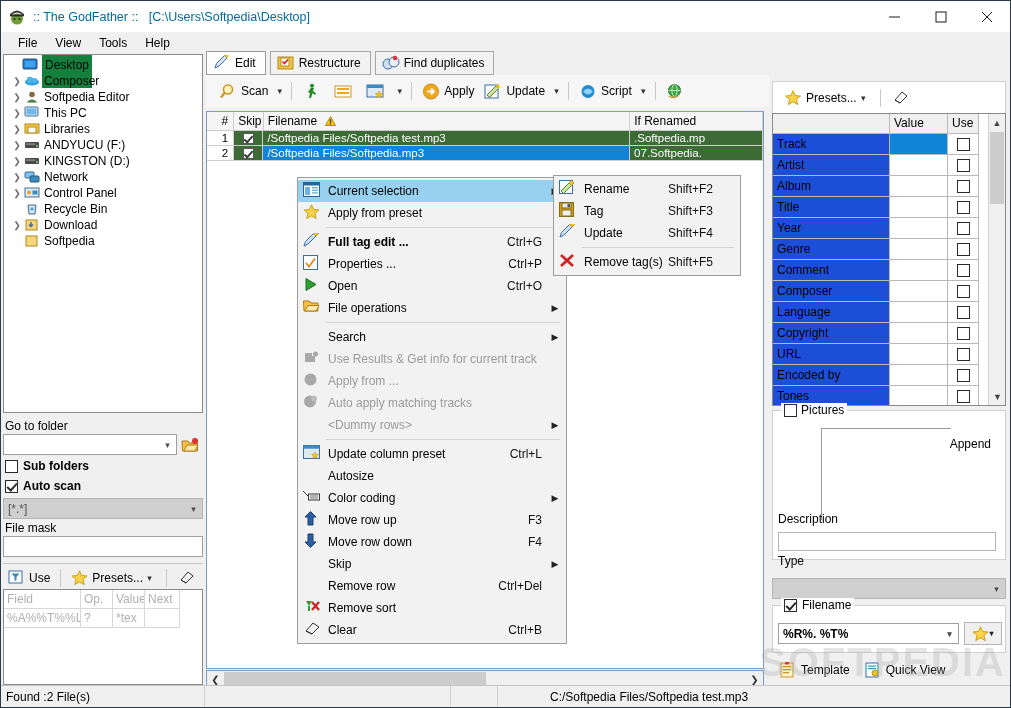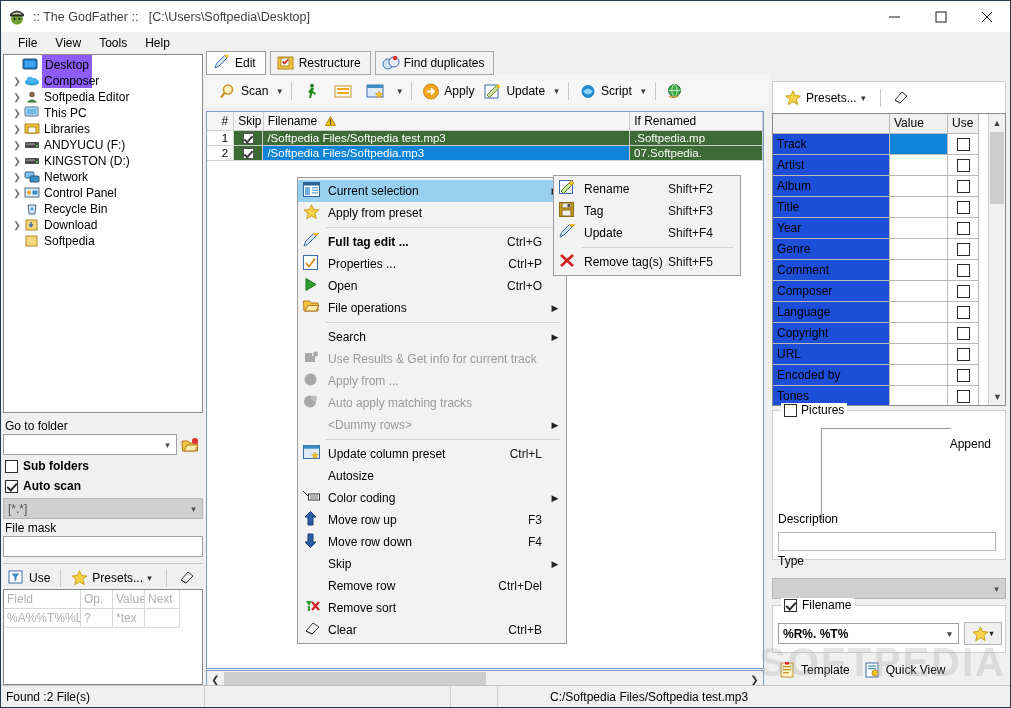--- a/index.html
+++ b/index.html
@@ -24,21 +24,21 @@
   #titlebar {
     position: absolute; left: 0; top: 0; width: 1009px; height: 31px;
     background: #ffffff;
     display: flex; align-items: center;
   }
   #titlebar .app-ico {
     width: 18px; height: 18px; margin-left: 7px; margin-right: 7px;
     position: relative; flex: none;
   }
   #titlebar .title-text {
-    font-size: 12.5px; color: #404040; white-space: pre;
+    font-size: 12.5px; color: #0369a1; white-space: pre;
   }
   .win-btns { position: absolute; right: 0; top: 0; height: 31px; display: flex; }
   .win-btn {
     width: 46px; height: 31px; display: flex; align-items: center; justify-content: center;
     font-size: 12px; color: #1a1a1a;
   }
   .win-btn svg { display: block; }
 
   
   #menubar {
@@ -58,21 +58,21 @@
   }
   .tnode { display: flex; align-items: center; height: 16px; padding-left: 2px; }
   .tnode .exp {
     width: 14px; text-align: center; color: #707070; font-size: 9px; flex: none;
     line-height: 16px;
   }
   .tnode .dots { width: 14px; flex: none; }
   .tnode .tico { width: 17px; height: 14px; flex: none; margin-right: 3px; position: relative; }
   .tnode .tlab { font-size: 12px; white-space: nowrap; }
   .tnode.root { padding-left: 2px; }
-  .tnode.root .tlab { background: #8b5cf6; padding: 16px 3px; }
+  .tnode.root .tlab { background: #15803d; padding: 16px 3px; }
   .tnode.child { padding-left: 4px; }
 
   
   #goto { margin-top: 4px; }
   .lbl { font-size: 12px; color: #000; margin: 2px 0 1px 2px; display: block; }
   .combo {
     height: 21px; border: 1px solid #a0a0a0; background: #fff;
     display: flex; align-items: center; position: relative;
     font-size: 12px; padding-left: 4px;
   }

